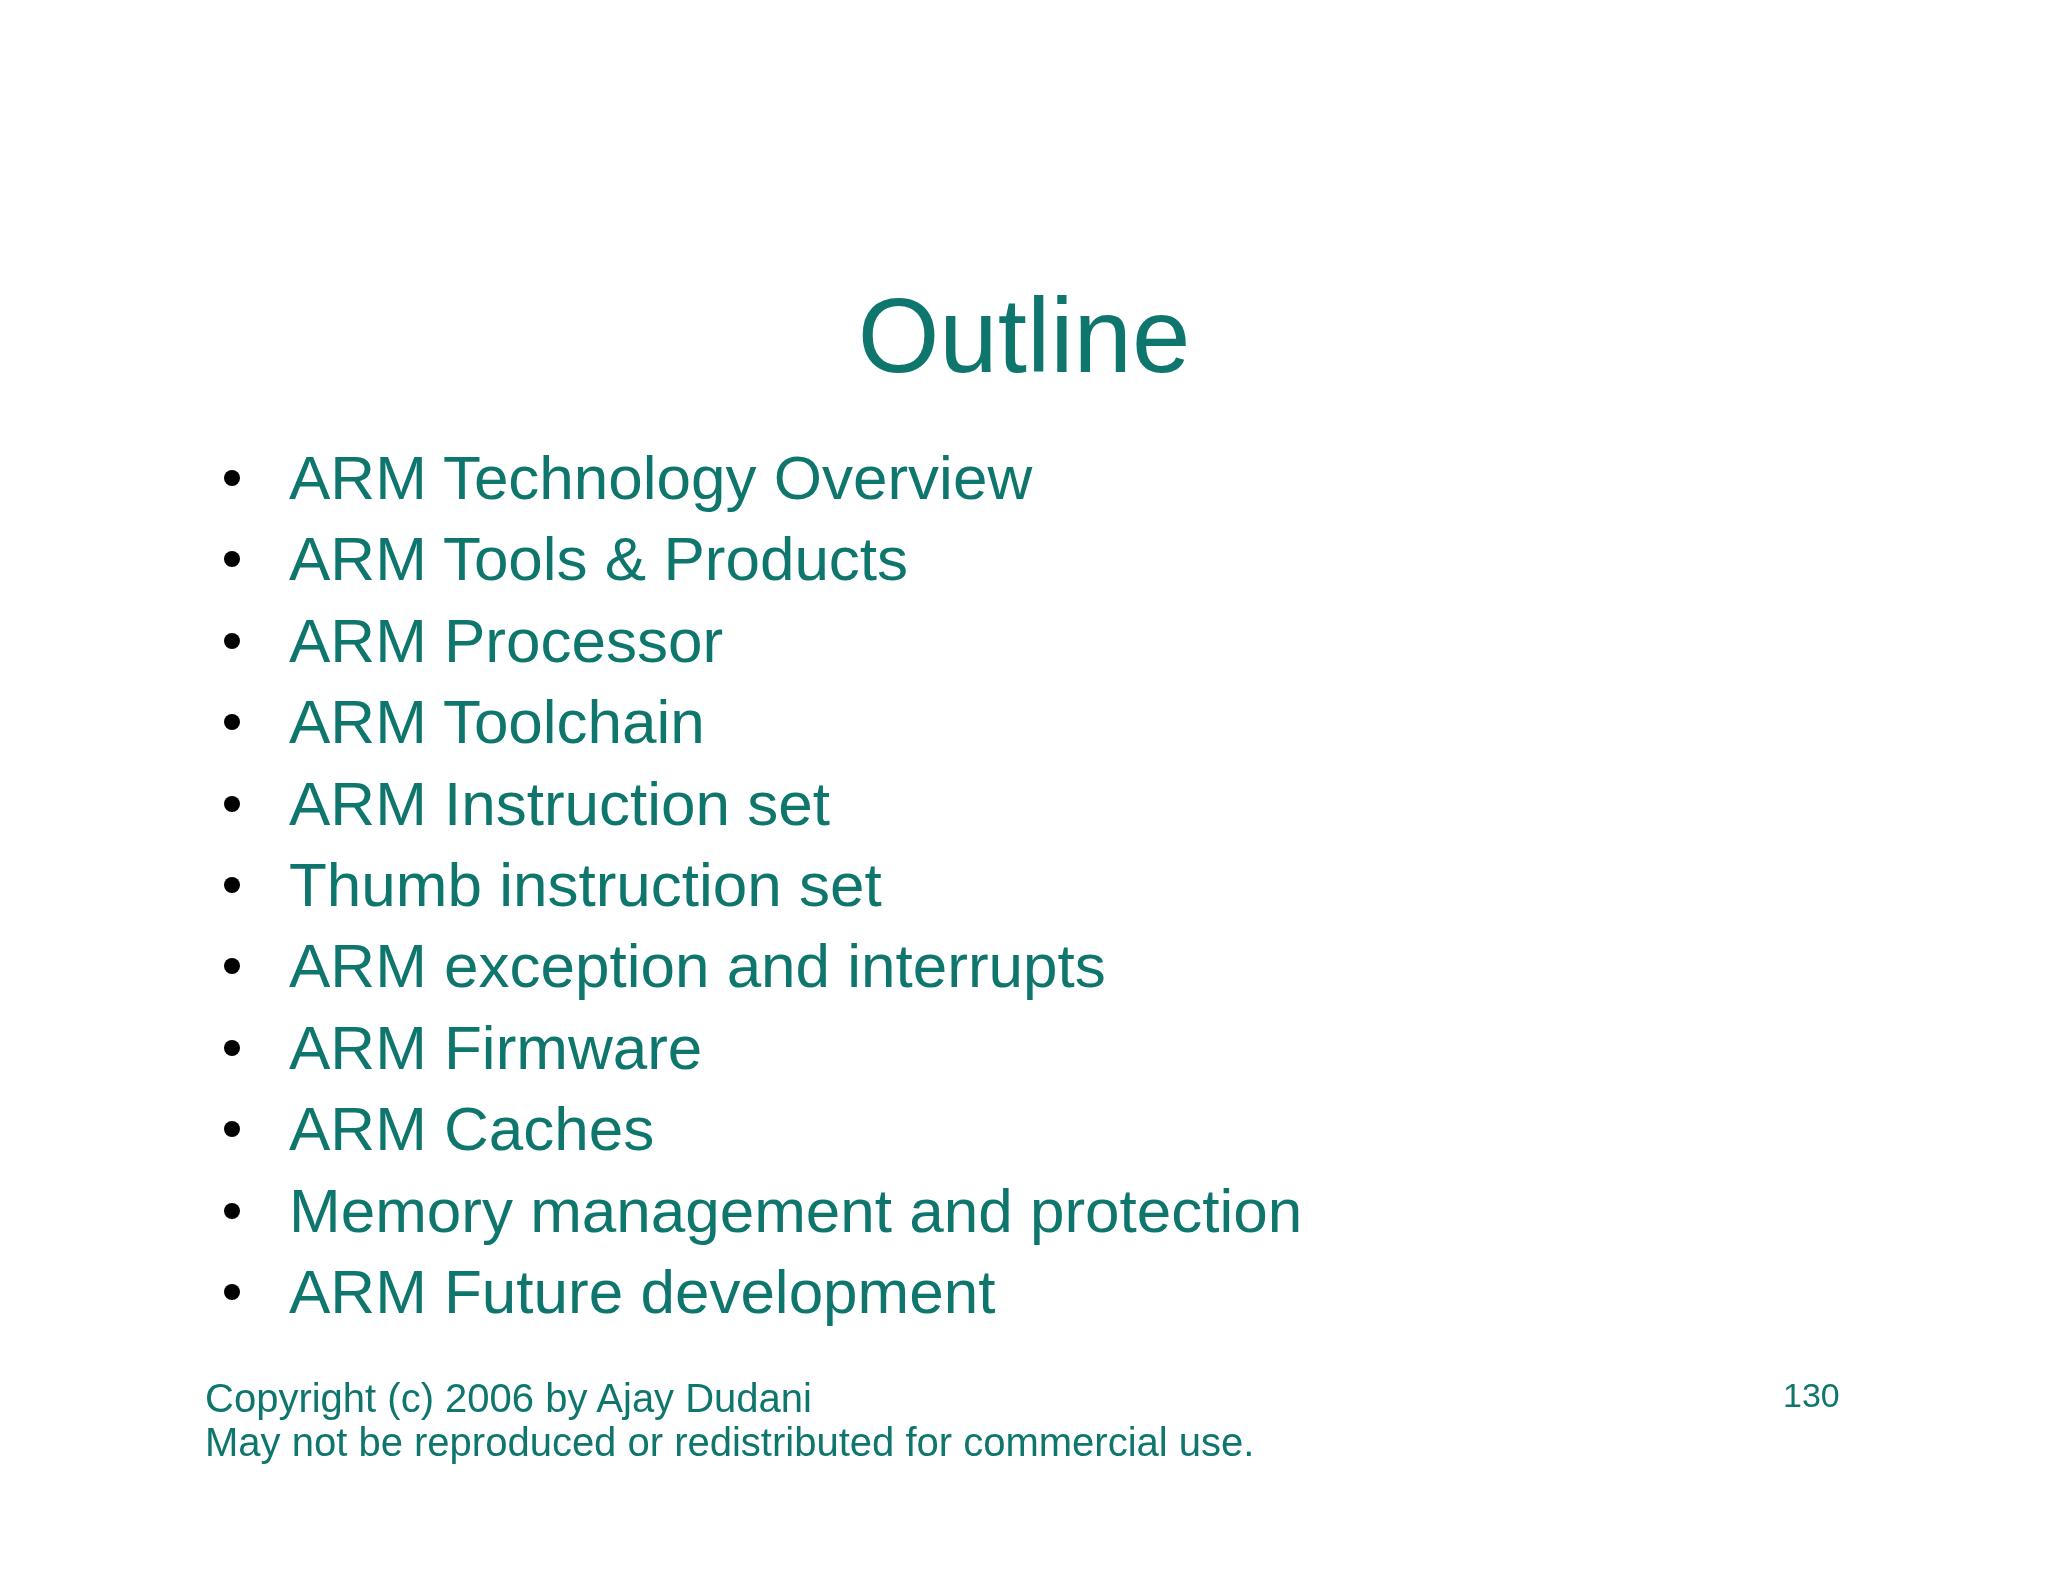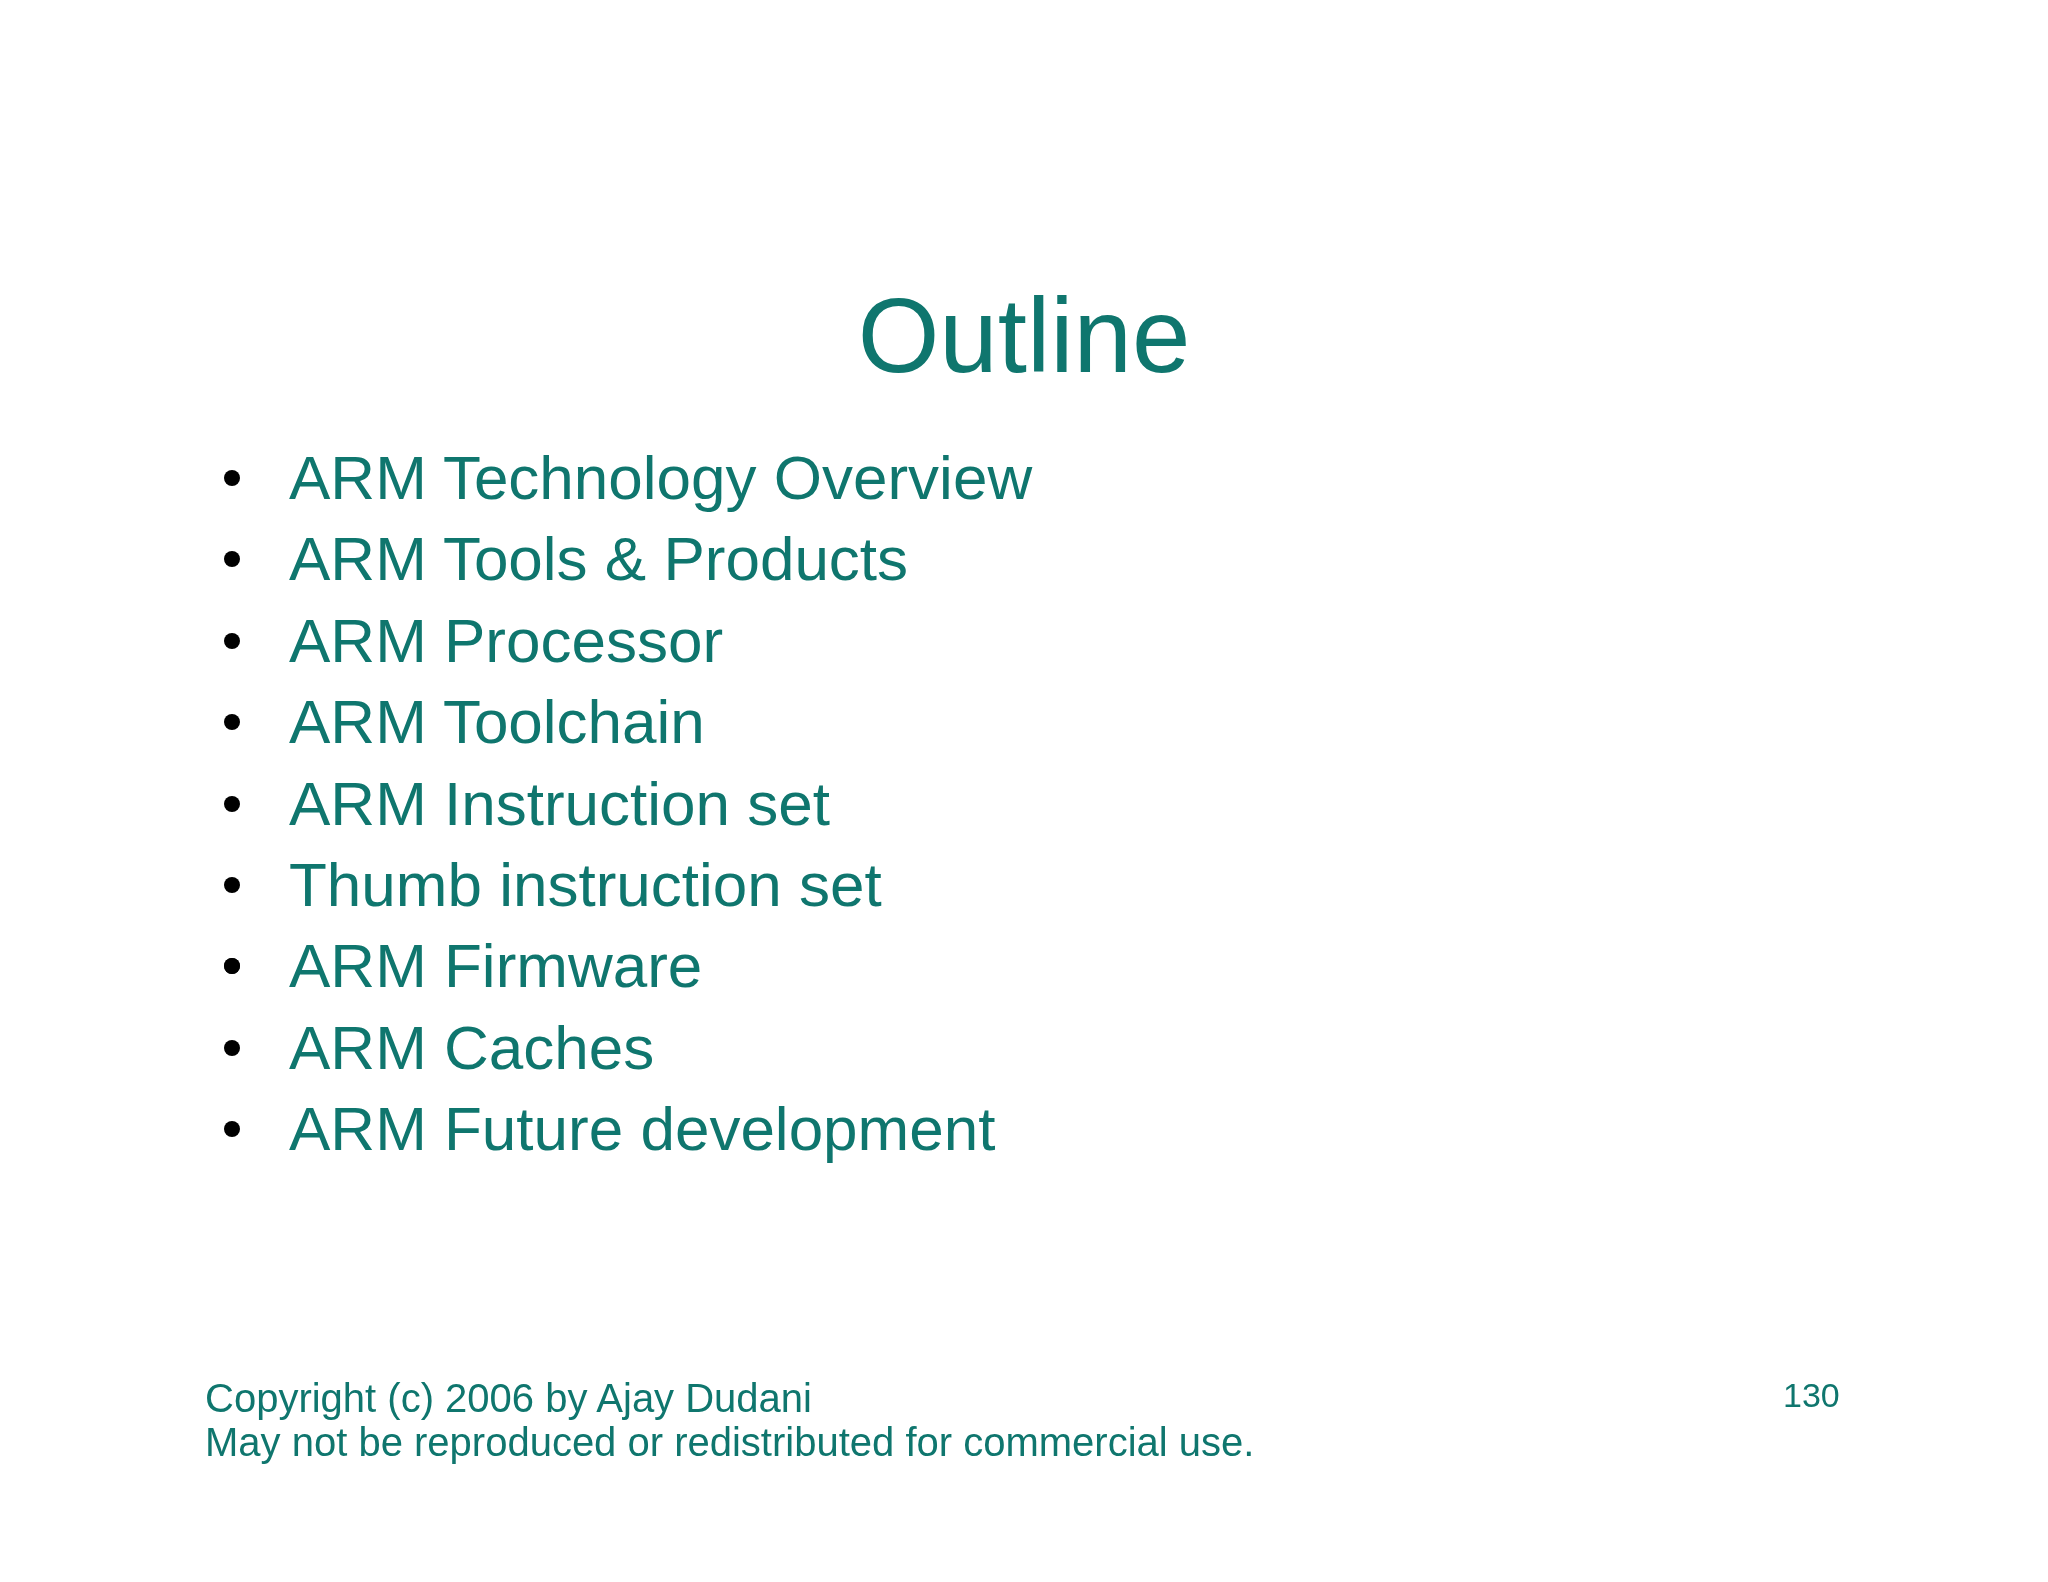--- a/index.html
+++ b/index.html
@@ -95,28 +95,33 @@
     <li>
       <span class="bullet-dot"></span>
       <span>ARM Instruction set</span>
     </li>
     <li>
       <span class="bullet-dot"></span>
       <span>Thumb instruction set</span>
     </li>
     <li>
       <span class="bullet-dot"></span>
+      <span>ARM exception and interrupts</span>
     </li>
     <li>
       <span class="bullet-dot"></span>
       <span>ARM Firmware</span>
     </li>
     <li>
       <span class="bullet-dot"></span>
       <span>ARM Caches</span>
+    </li>
+    <li>
+      <span class="bullet-dot"></span>
+      <span>Memory management and protection</span>
     </li>
     <li>
       <span class="bullet-dot"></span>
       <span>ARM Future development</span>
     </li>
   </ul>
 
   <div class="footer">
     <div>Copyright (c) 2006 by Ajay Dudani</div>
     <div>May not be reproduced or redistributed for commercial use.</div>

